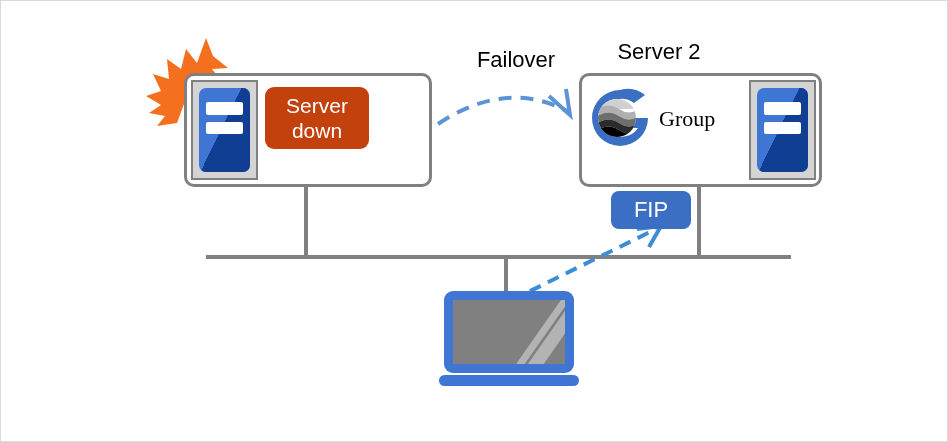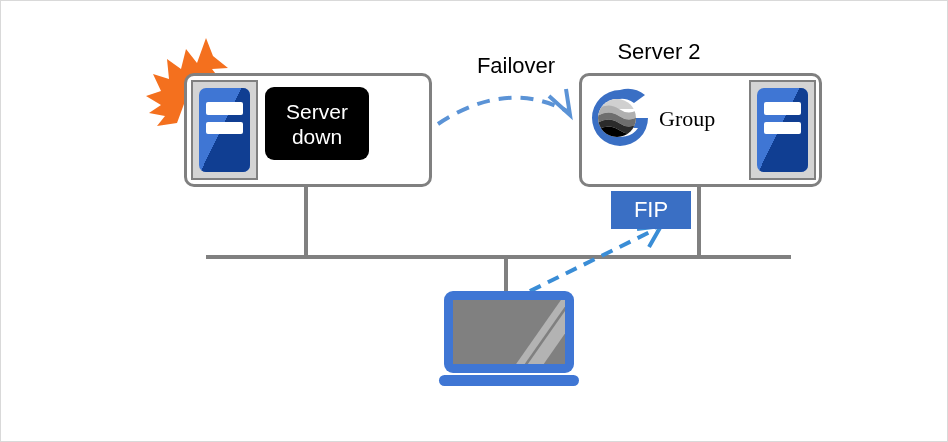--- a/index.html
+++ b/index.html
@@ -82,40 +82,40 @@
 
   #server1-icon { left: 190px; top: 79px; width: 67px; height: 100px; }
   #server2-icon { left: 748px; top: 79px; width: 67px; height: 100px; }
 
   
   .badge-down {
     position: absolute;
     left: 264px;
     top: 86px;
     width: 104px;
-    height: 73px;
-    background: #000000;
+    height: 62px;
+    background: #c2410c;
     border-radius: 9px;
     color: #ffffff;
     font-size: 21px;
     line-height: 25px;
     display: flex;
     flex-direction: column;
     align-items: center;
     justify-content: center;
     text-align: center;
   }
   .badge-fip {
     position: absolute;
     left: 610px;
     top: 190px;
     width: 80px;
     height: 38px;
     background: #3a6fc4;
-    border-radius: 0;
+    border-radius: 8px;
     color: #ffffff;
     font-size: 22px;
     display: flex;
     align-items: center;
     justify-content: center;
   }
 
   
   #group-logo { position: absolute; left: 588px; top: 86px; width: 62px; height: 62px; }
   #group-label { left: 658px; top: 105px; font-family: Liberation Serif, serif; }
@@ -154,21 +154,21 @@
     width: 140px;
     height: 11px;
     background: #3f76d4;
     border-radius: 6px;
   }
   #client-label { left: 445px; top: 396px; width: 126px; }
 
   
   #server1-label { left: 237px; top: 38px; width: 160px; }
   #server2-label { left: 578px; top: 38px; width: 160px; }
-  #failover-label { left: 440px; top: 52px; width: 150px; }
+  #failover-label { left: 440px; top: 46px; width: 150px; }
 </style>
 </head>
 <body>
 
 <div id="canvas">
 
   <svg class="svg-layer" viewBox="0 0 948 442" xmlns="http://www.w3.org/2000/svg">
 
     <line x1="305" y1="186" x2="305" y2="256" stroke="#808080" stroke-width="4"></line>
 

